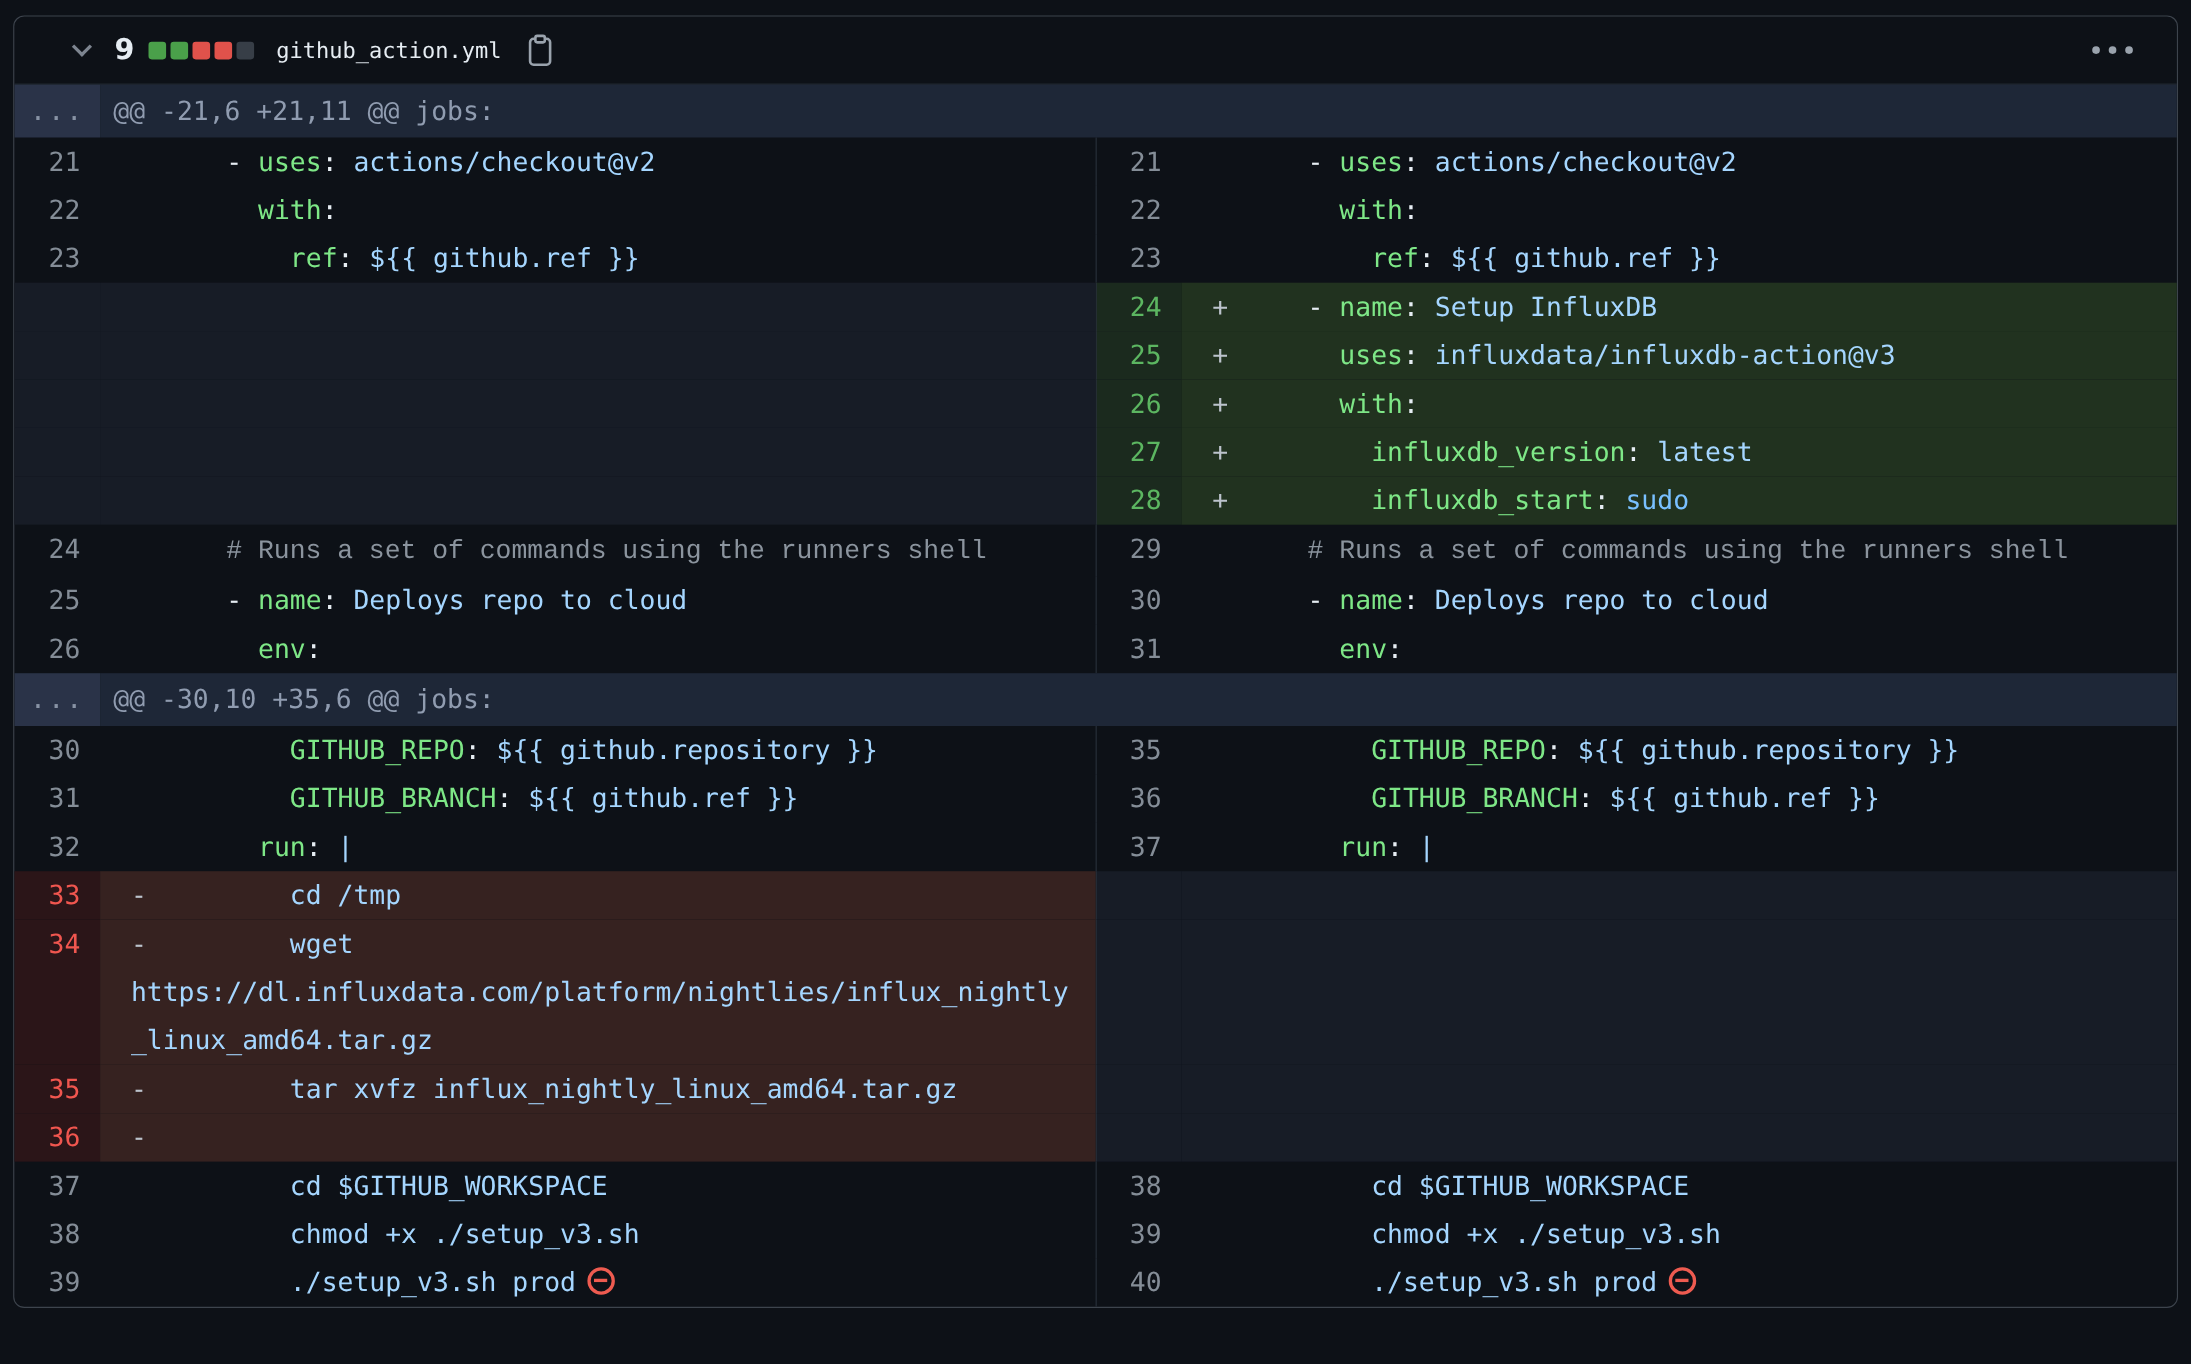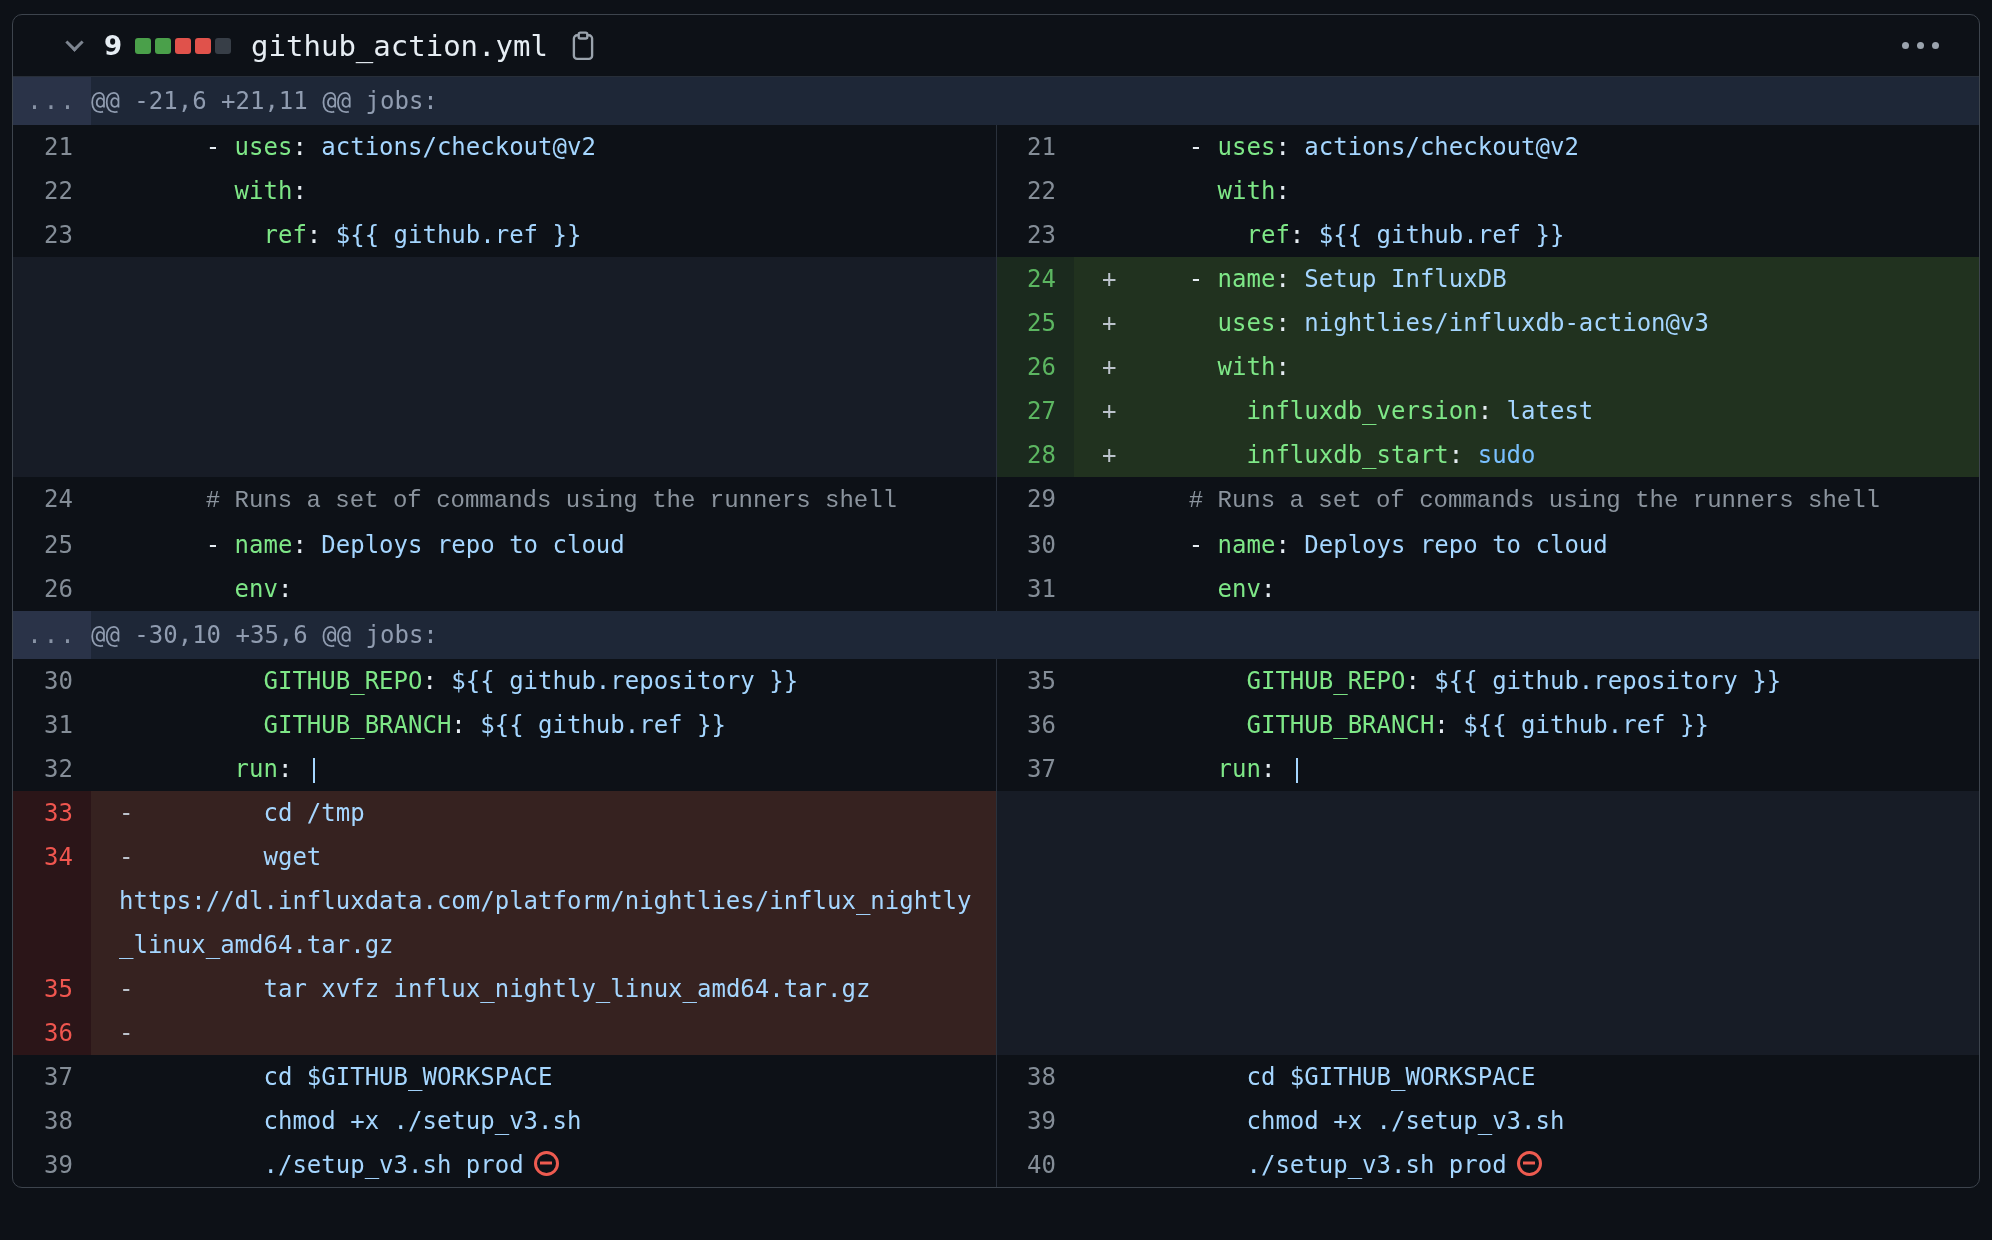--- a/index.html
+++ b/index.html
@@ -26,31 +26,31 @@
   
   .file-header{height:62px;display:flex;align-items:center;border-bottom:1px solid #272e38;}
   .chev-btn{margin-left:47px;width:28px;height:28px;display:flex;align-items:center;justify-content:center;cursor:pointer;}
   .chev{width:13px;height:13px;border-left:3px solid #7d8590;border-bottom:3px solid #7d8590;transform:rotate(-45deg);margin-top:-7px;}
   .chg-count{margin-left:16px;font-family:"DejaVu Sans","Liberation Sans",sans-serif;font-weight:bold;font-size:26px;color:var(--text);}
   .squares{margin-left:13px;display:flex;gap:4px;}
   .sq{width:16px;height:16px;border-radius:3px;display:inline-block;}
   .sq.added{background:var(--square_green);}
   .sq.deleted{background:var(--square_red);}
   .sq.neutral{background:var(--square_neutral);}
-  .filename{margin-left:20px;font-size:29px;color:var(--text);}
+  .filename{margin-left:20px;font-size:20px;color:var(--text);}
   .copy-btn{margin-left:22px;display:flex;align-items:center;cursor:pointer;}
   .kebab{margin-left:auto;margin-right:40px;display:flex;gap:8px;align-items:center;cursor:pointer;height:30px;}
   .kebab i{width:7px;height:7px;border-radius:50%;background:var(--icon_gray);display:block;}
 
   
   .diff-table{width:100%;font-size:24px;}
   .row{display:grid;grid-template-columns:78px 905px 78px 1fr;}
   .row.hunk{grid-template-columns:78px 1fr;height:48px;line-height:48px;}
   .hunk-gutter{background:var(--hunk_gutter_bg);color:#8893a5;text-align:center;letter-spacing:2px;cursor:pointer;}
-  .hunk-text{background:var(--hunk_row_bg);color:var(--hunk_text);white-space:pre;}
+  .hunk-text{background:var(--hunk_row_bg);color:var(--hunk_text);padding-left:12px;white-space:pre;}
 
   .num{line-height:44px;text-align:right;padding-right:18px;color:var(--num_gray);user-select:none;}
   .code{position:relative;line-height:44px;padding:0 16px 0 28px;white-space:pre-wrap;overflow-wrap:anywhere;}
   .num.right{border-left:1px solid var(--divider);}
   .num.add{background:var(--add_num_bg);color:var(--add_num);}
   .code.add{background:var(--add_code_bg);}
   .num.del{background:var(--del_num_bg);color:var(--del_num);}
   .code.del{background:var(--del_code_bg);}
   .num.empty,.code.empty{background:var(--empty_bg);}
   .marker{position:absolute;left:28px;top:0;color:var(--marker);}
@@ -121,21 +121,21 @@
       <div class="row line">
         <div class="num left empty"></div>
         <div class="code left empty"></div>
         <div class="num right add">24</div>
         <div class="code right add"><span class="marker">+</span><span><span class="tk-p">      - </span><span class="tk-k">name</span><span class="tk-p">: </span><span class="tk-s">Setup InfluxDB</span></span></div>
       </div>
       <div class="row line">
         <div class="num left empty"></div>
         <div class="code left empty"></div>
         <div class="num right add">25</div>
-        <div class="code right add"><span class="marker">+</span><span><span class="tk-p">        </span><span class="tk-k">uses</span><span class="tk-p">: </span><span class="tk-s">nightlies/influxdb-action@v3</span></span></div>
+        <div class="code right add"><span class="marker">+</span><span><span class="tk-p">        </span><span class="tk-k">uses</span><span class="tk-p">: </span><span class="tk-s">influxdata/influxdb-action@v3</span></span></div>
       </div>
       <div class="row line">
         <div class="num left empty"></div>
         <div class="code left empty"></div>
         <div class="num right add">26</div>
         <div class="code right add"><span class="marker">+</span><span><span class="tk-p">        </span><span class="tk-k">with</span><span class="tk-p">:</span></span></div>
       </div>
       <div class="row line">
         <div class="num left empty"></div>
         <div class="code left empty"></div>

